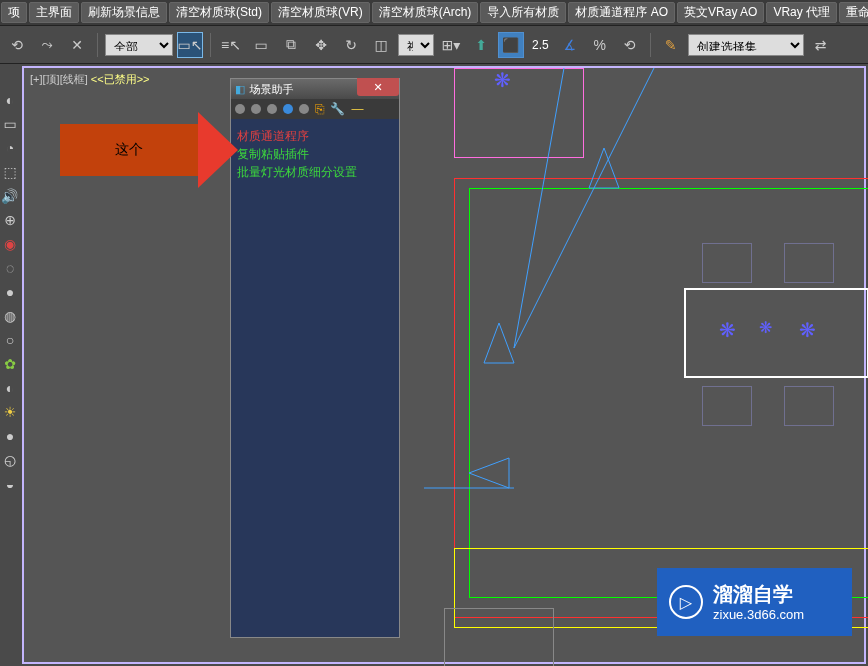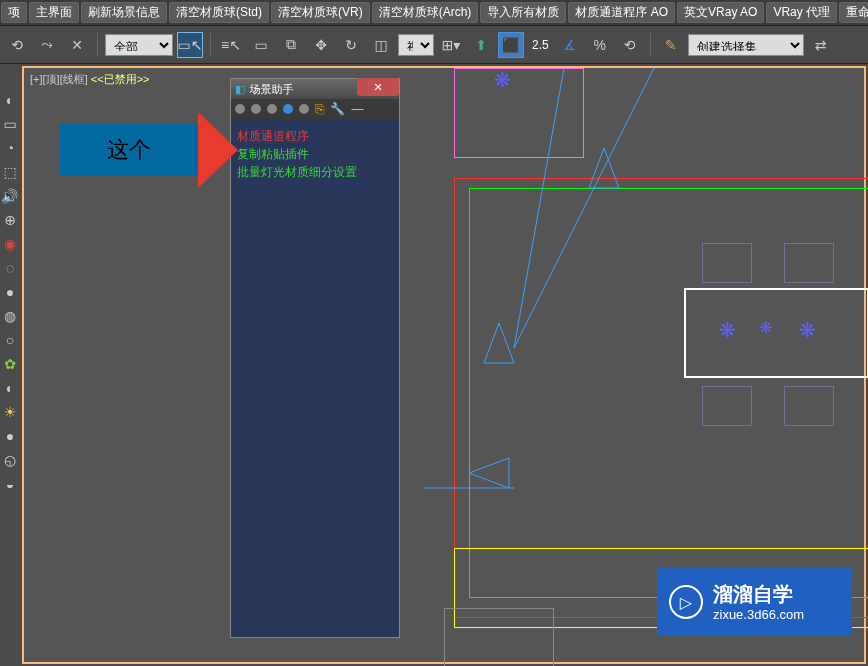--- a/index.html
+++ b/index.html
@@ -90,21 +90,21 @@
   display: flex;
   align-items: center;
   justify-content: center;
   cursor: pointer;
 }
 
 .viewport {
   flex: 1;
   background: #555;
   position: relative;
-  border: 2px solid #fdba74;
+  border: 2px solid #c4b5fd;
   margin: 2px;
 }
 .viewport-label {
   position: absolute;
   top: 4px;
   left: 6px;
   color: #ccc;
   font-size: 11px;
   z-index: 5;
 }
@@ -175,26 +175,26 @@
   width: 180px;
   height: 60px;
   z-index: 30;
   display: flex;
   align-items: center;
 }
 .arrow-body {
   position: relative;
   width: 138px;
   height: 52px;
-  background: #0369a1;
+  background: #c2410c;
   display: flex;
   align-items: center;
   justify-content: center;
   color: #000;
-  font-size: 22px;
+  font-size: 14px;
 }
 .arrow-head {
   width: 0; height: 0;
   border-top: 38px solid transparent;
   border-bottom: 38px solid transparent;
   border-left: 40px solid #e83a2d;
 }
 
 
 .watermark {

